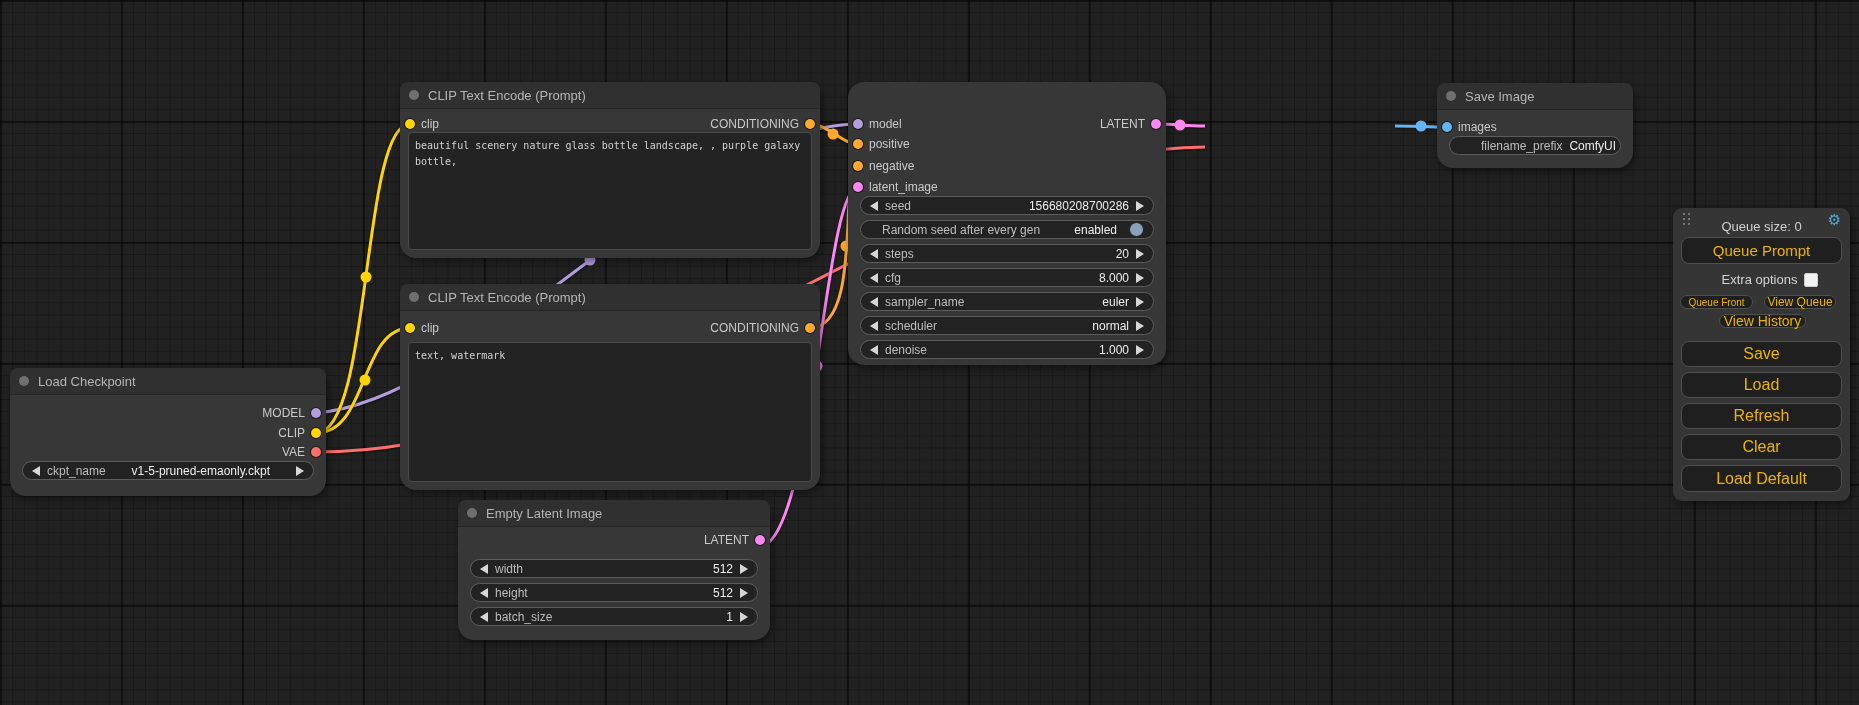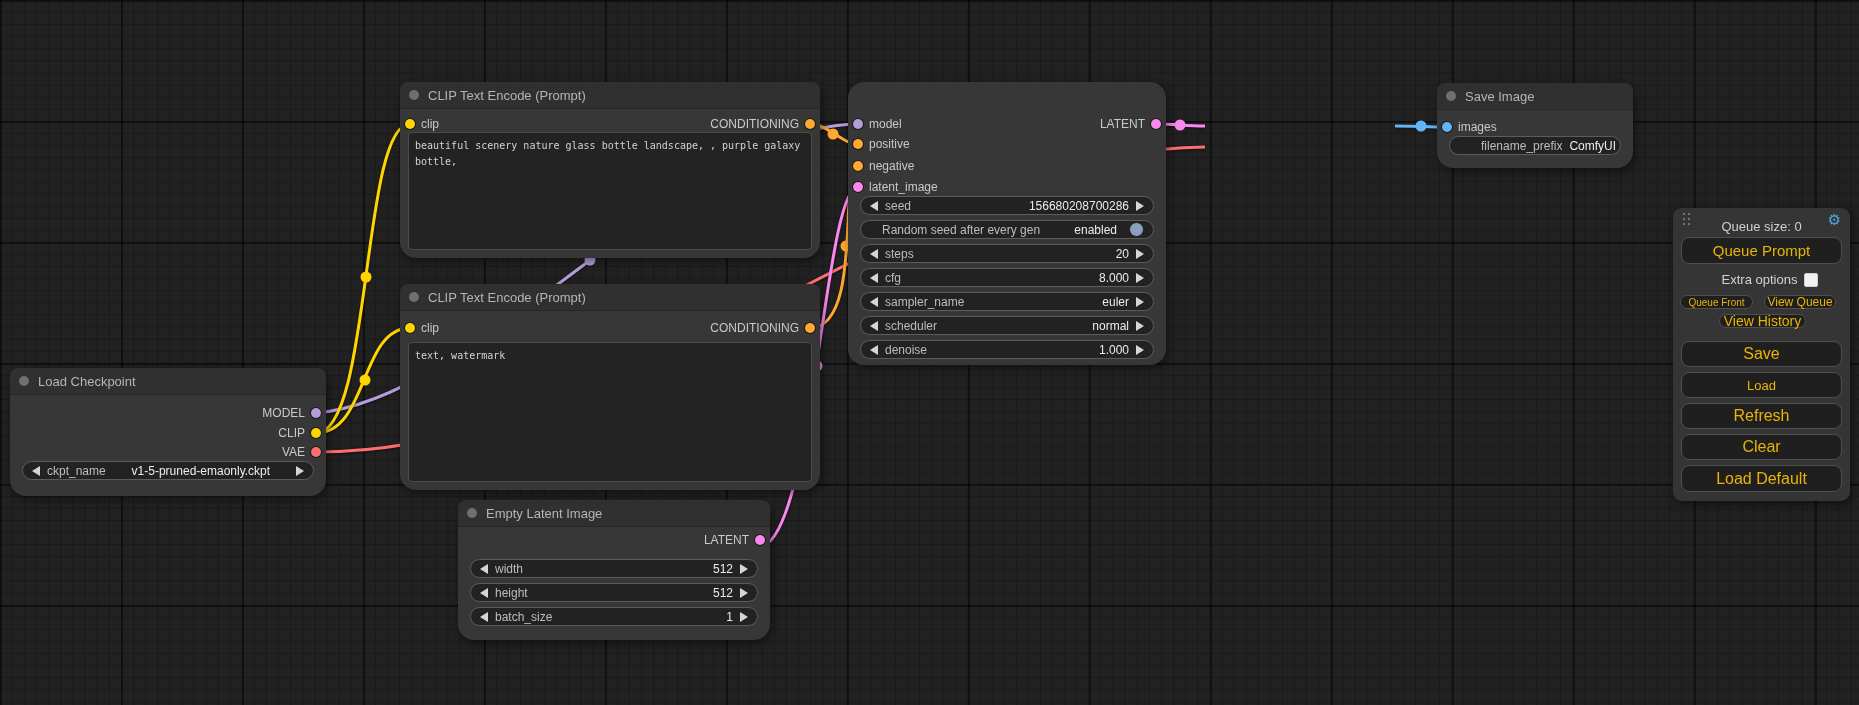--- a/index.html
+++ b/index.html
@@ -258,19 +258,19 @@
     <div class="gear">⚙</div>
     <div class="qbtn" style="left:8px;top:29px;width:161px;height:27px;font-size:15px">Queue Prompt</div>
     <div class="extra-row">
       <span>Extra options</span>
       <span class="checkbox"></span>
     </div>
     <div class="qbtn" style="left:7px;top:87px;width:73px;height:14px;font-size:10px">Queue Front</div>
     <div class="qbtn" style="left:91px;top:87px;width:72px;height:14px;font-size:12px">View Queue</div>
     <div class="qbtn" style="left:46px;top:106px;width:87px;height:14px;font-size:14px">View History</div>
     <div class="qbtn" style="left:8px;top:133px;width:161px;height:26px;font-size:16px">Save</div>
-    <div class="qbtn" style="left:8px;top:164px;width:161px;height:26px;font-size:13px">Load</div>
+    <div class="qbtn" style="left:8px;top:164px;width:161px;height:26px;font-size:16px">Load</div>
     <div class="qbtn" style="left:8px;top:195px;width:161px;height:26px;font-size:16px">Refresh</div>
     <div class="qbtn" style="left:8px;top:226px;width:161px;height:26px;font-size:16px">Clear</div>
     <div class="qbtn" style="left:8px;top:257px;width:161px;height:27px;font-size:16px">Load Default</div>
   </div>
 
 </div>
 
 </body></html>

